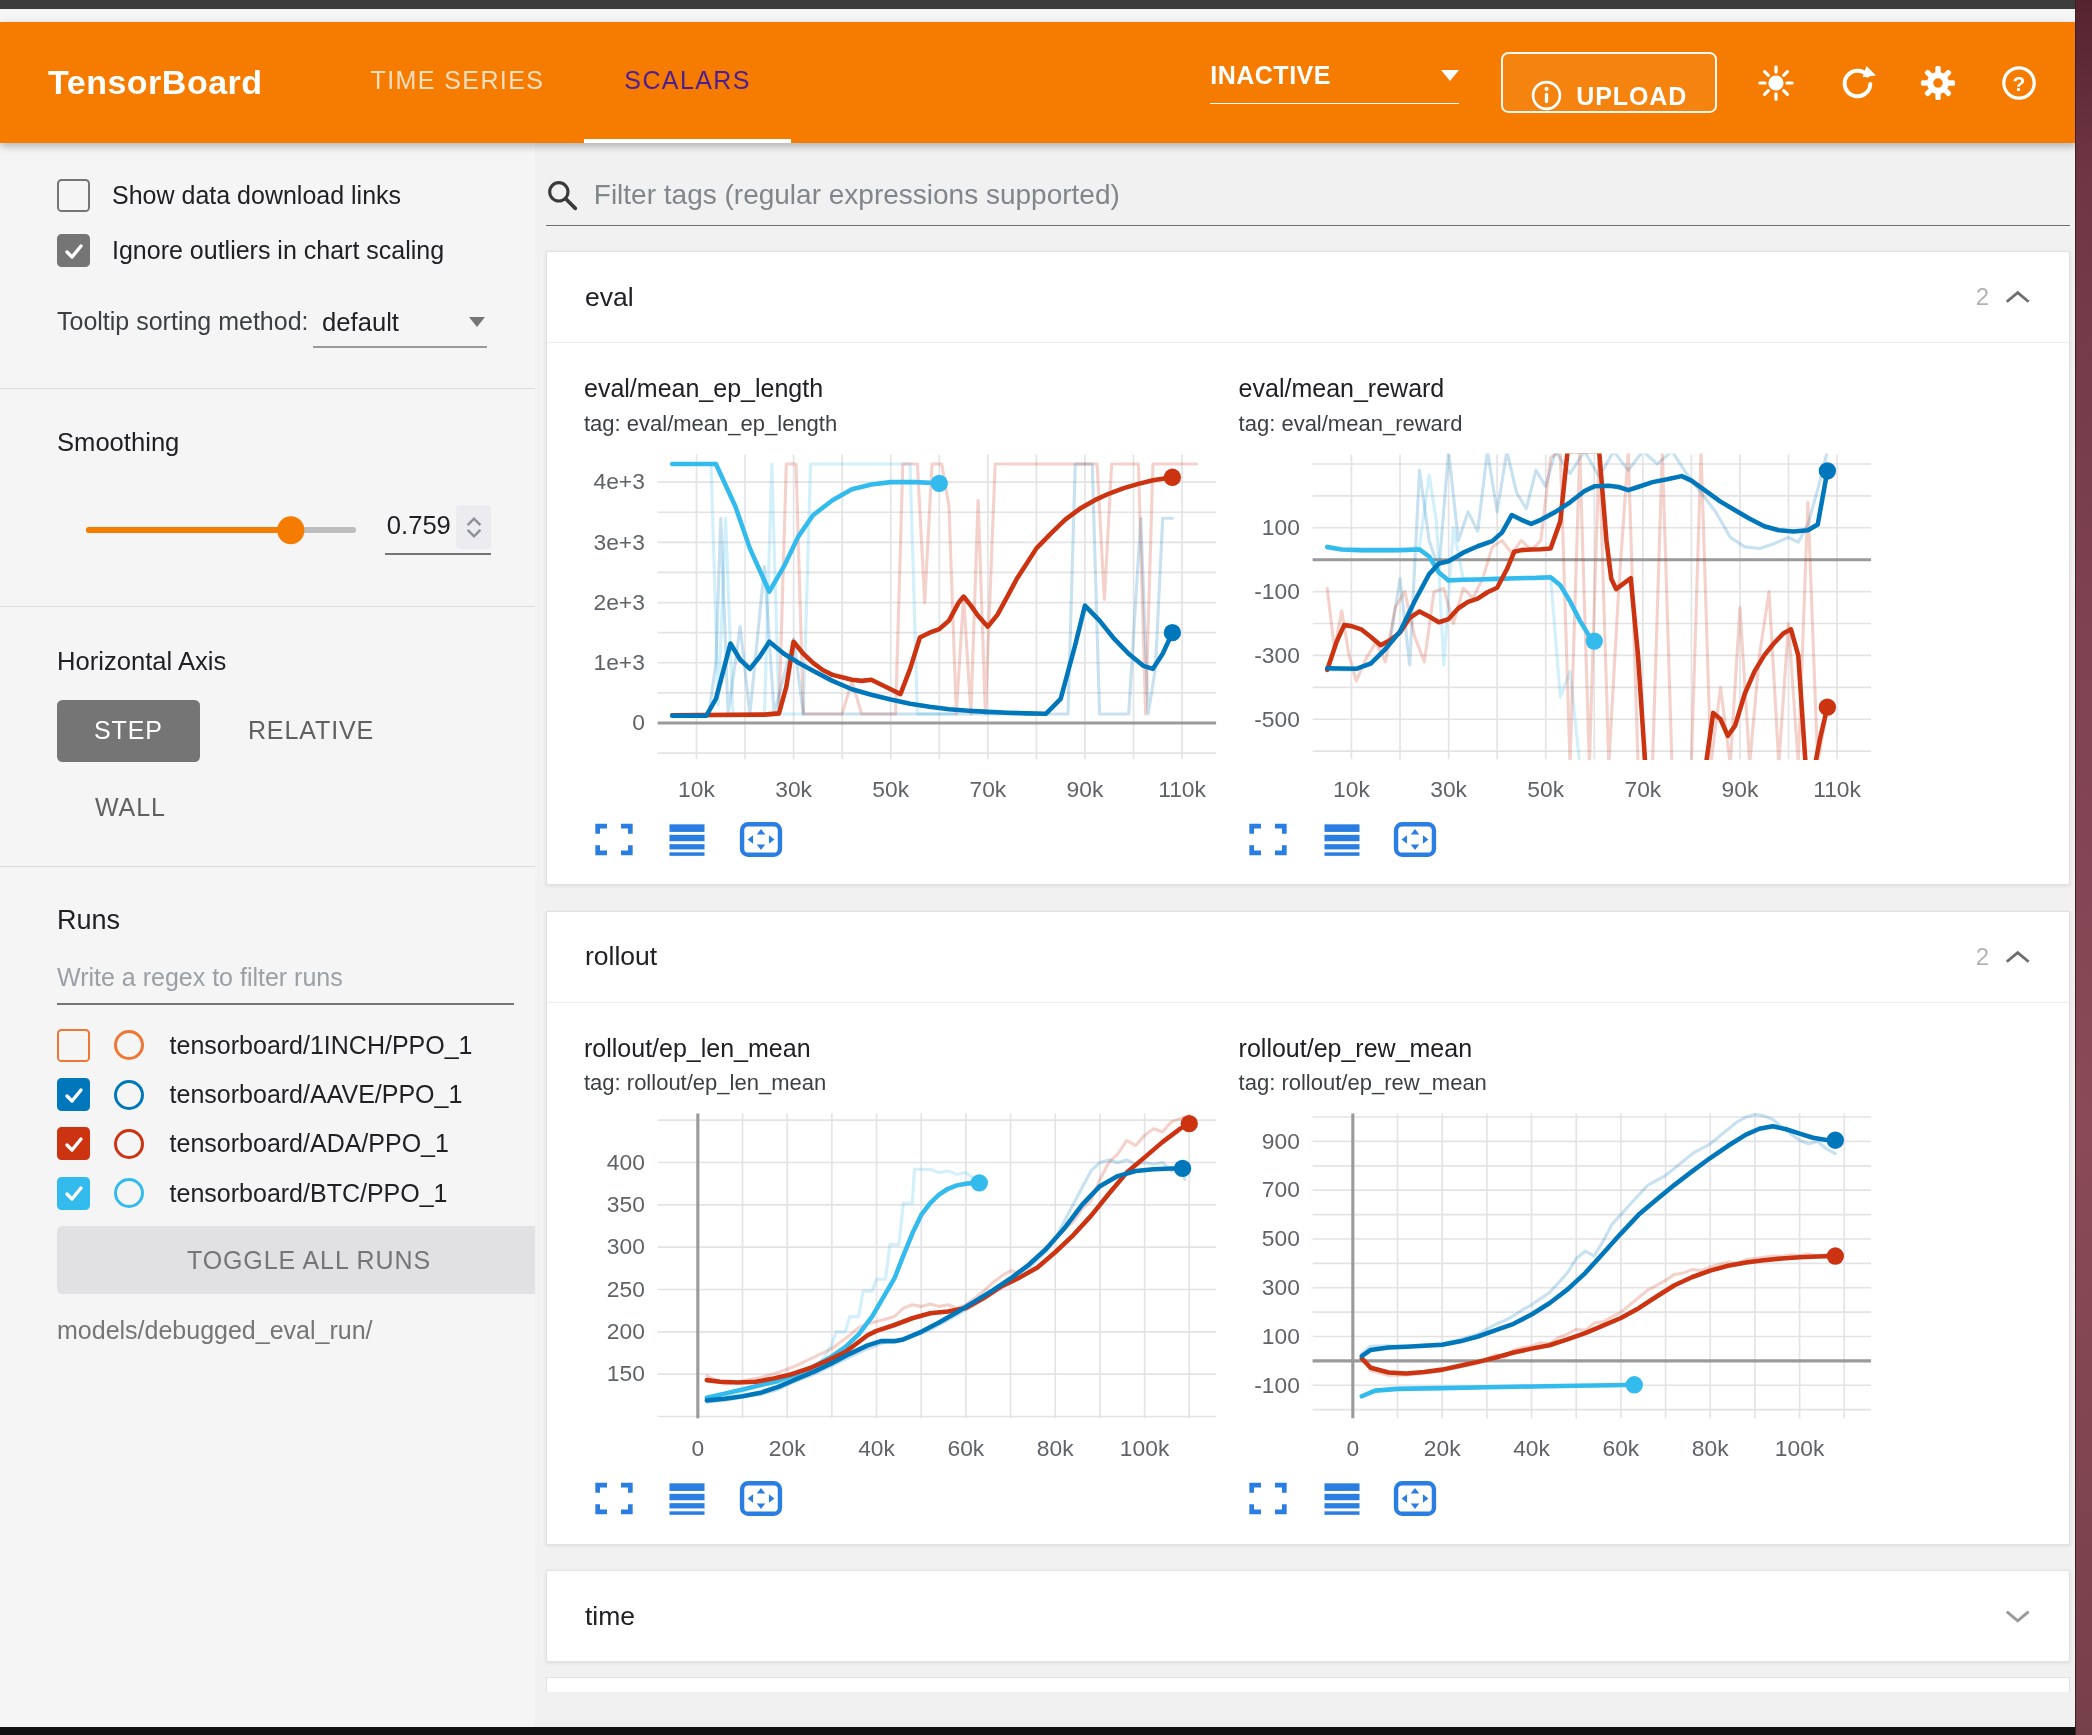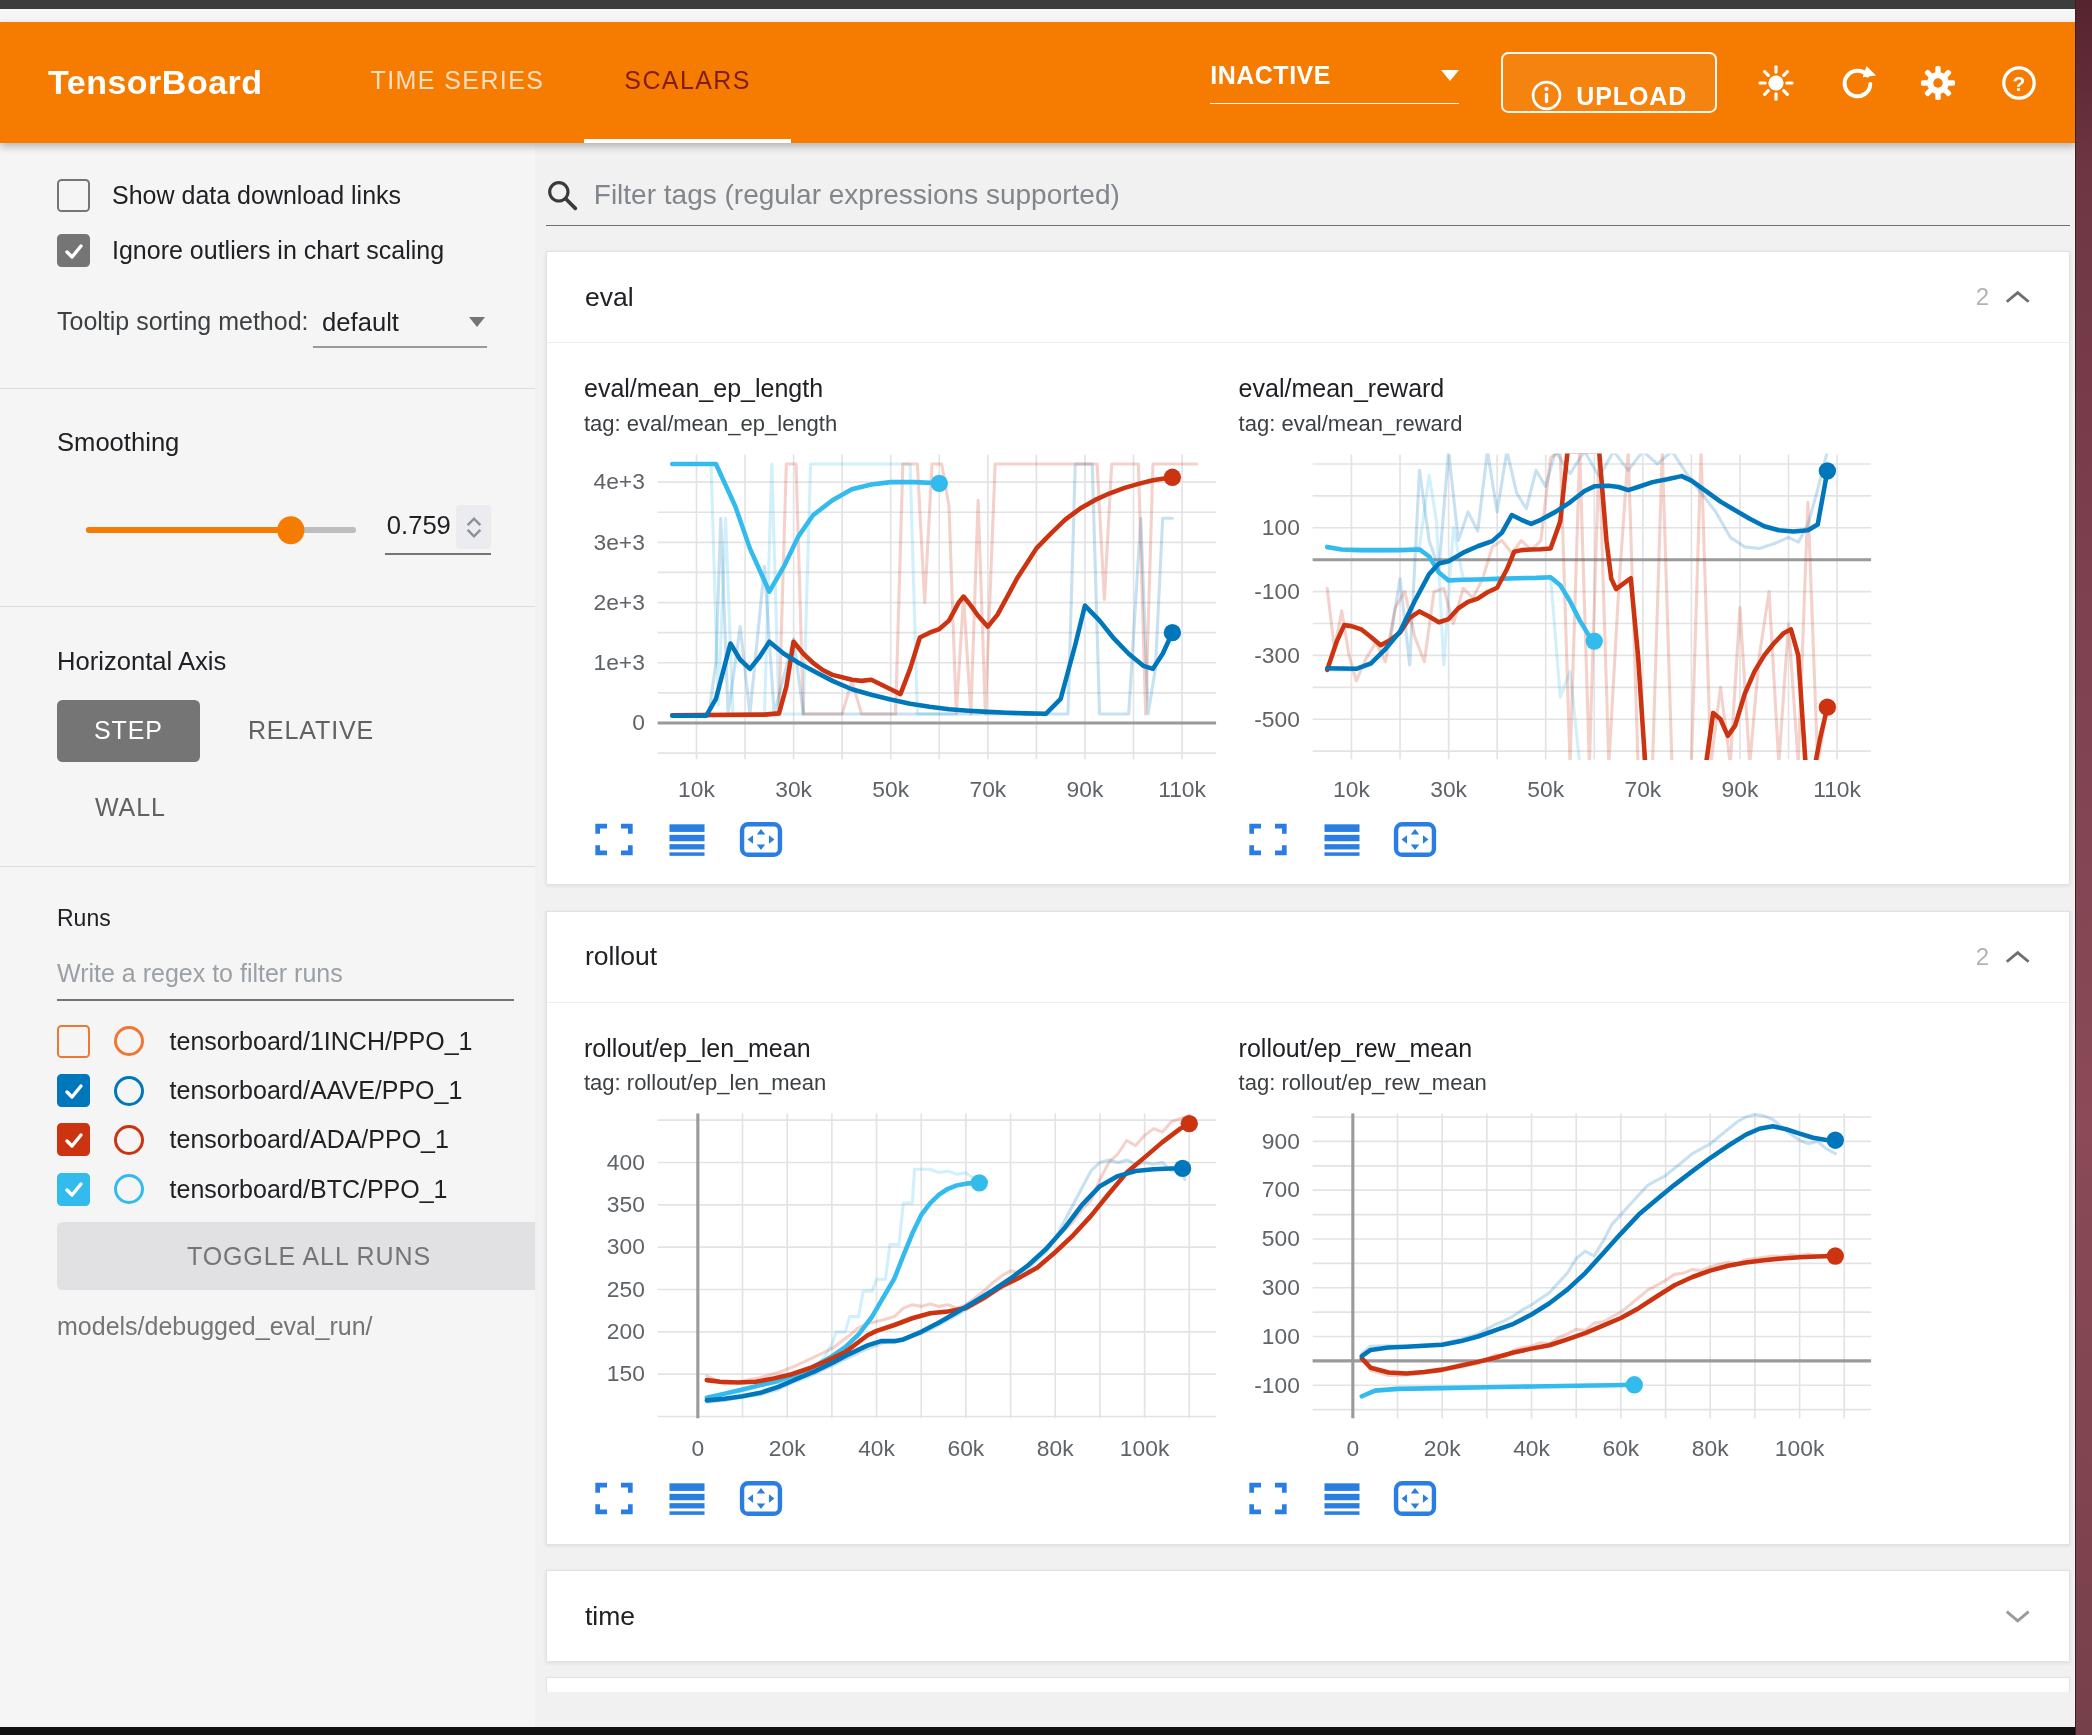--- a/index.html
+++ b/index.html
@@ -10,21 +10,21 @@
   .right-strip{position:absolute;top:0;right:0;width:16.4px;height:100%;z-index:10;
        background:linear-gradient(180deg,#55232e 0%,#6e3642 10%,#7d4150 35%,#8a4a57 65%,#76404b 100%);
        border-left:1.8px solid #401e27;}
   
   .header{position:absolute;top:22px;left:0;right:16.4px;height:121px;background:#f57c00;
        display:flex;align-items:stretch;box-shadow:0 3.7px 8.2px rgba(0,0,0,.28);z-index:5;}
   .logo{font-size:34px;font-weight:600;color:#fff;align-self:center;margin-left:48px;letter-spacing:0.5px;}
   .tabs{display:flex;margin-left:68px;}
   .tab{display:flex;align-items:center;padding:0 40px;font-size:25px;letter-spacing:1.4px;
        color:rgba(255,255,255,.75);border-bottom:4.6px solid transparent;box-sizing:border-box;font-weight:500;}
-  .tab.active{color:#7f1d1d;border-bottom-color:#fff;text-align:center;}
+  .tab.active{color:#4c1d95;border-bottom-color:#fff;text-align:center;}
   .header-spacer{flex:1;}
   .inactive-wrap{align-self:center;display:flex;flex-direction:column;margin-right:42px;}
   .inactive-row{display:flex;align-items:center;width:249px;justify-content:space-between;}
   .inactive-label{color:#fff;font-size:25px;font-weight:600;letter-spacing:0.5px;}
   .tri-down-white{width:0;height:0;border-left:9.1px solid transparent;border-right:9.1px solid transparent;
        border-top:11px solid #fff;}
   .inactive-underline{height:1.8px;background:#fff;margin-top:12.8px;width:249px;}
   .upload-btn{align-self:center;display:flex;align-items:flex-end;gap:14.6px;border:2.7px solid rgba(255,255,255,.95);
        border-radius:7.3px;height:57px;padding:0 27.4px;color:#fff;font-size:25px;font-weight:600;
        letter-spacing:0.9px;margin-right:40px;background:rgba(255,255,255,.06);}
@@ -61,21 +61,21 @@
   .smooth-inner{display:flex;align-items:center;}
   .smooth-value{font-size:25.6px;color:#202124;padding:1.8px 5.5px 5.5px 1.8px;}
   .spinner{width:35px;height:44px;background:#ebebf0;border-radius:3.7px;display:flex;flex-direction:column;
        align-items:center;justify-content:center;gap:1.8px;}
   .smooth-underline{height:1.8px;background:#757575;margin-top:3.7px;}
   .axis-btn-row{display:flex;align-items:center;margin-top:24px;}
   .axis-btn{background:#757575;color:#fff;font-size:25px;letter-spacing:0.9px;border-radius:5.5px;
        padding:16.4px 37px;}
   .axis-opt{color:#616161;font-size:25px;letter-spacing:0.9px;margin-left:48px;}
   .wall-row{margin-top:31px;margin-left:38px;}
-  .runs-title{font-size:23px;color:#202124;margin-top:38px;}
+  .runs-title{font-size:27px;color:#202124;margin-top:38px;}
   .runs-filter{margin-top:27.4px;width:457px;}
   .runs-filter input{border:none;outline:none;background:transparent;font-size:25px;width:100%;
        color:#202124;font-family:"Liberation Sans",sans-serif;padding:0 0 11px 0;}
   .runs-filter input::placeholder{color:#9aa0a6;}
   .runs-underline{height:1.8px;background:#757575;}
   .run-list{margin-top:24px;}
   .run-row{display:flex;align-items:center;margin-bottom:16.4px;}
   .run-cbox{width:29px;height:29px;border-radius:4.6px;border:2.7px solid;flex:none;margin-right:24px;
        display:flex;align-items:center;justify-content:center;}
   .run-cbox svg{display:none;}

